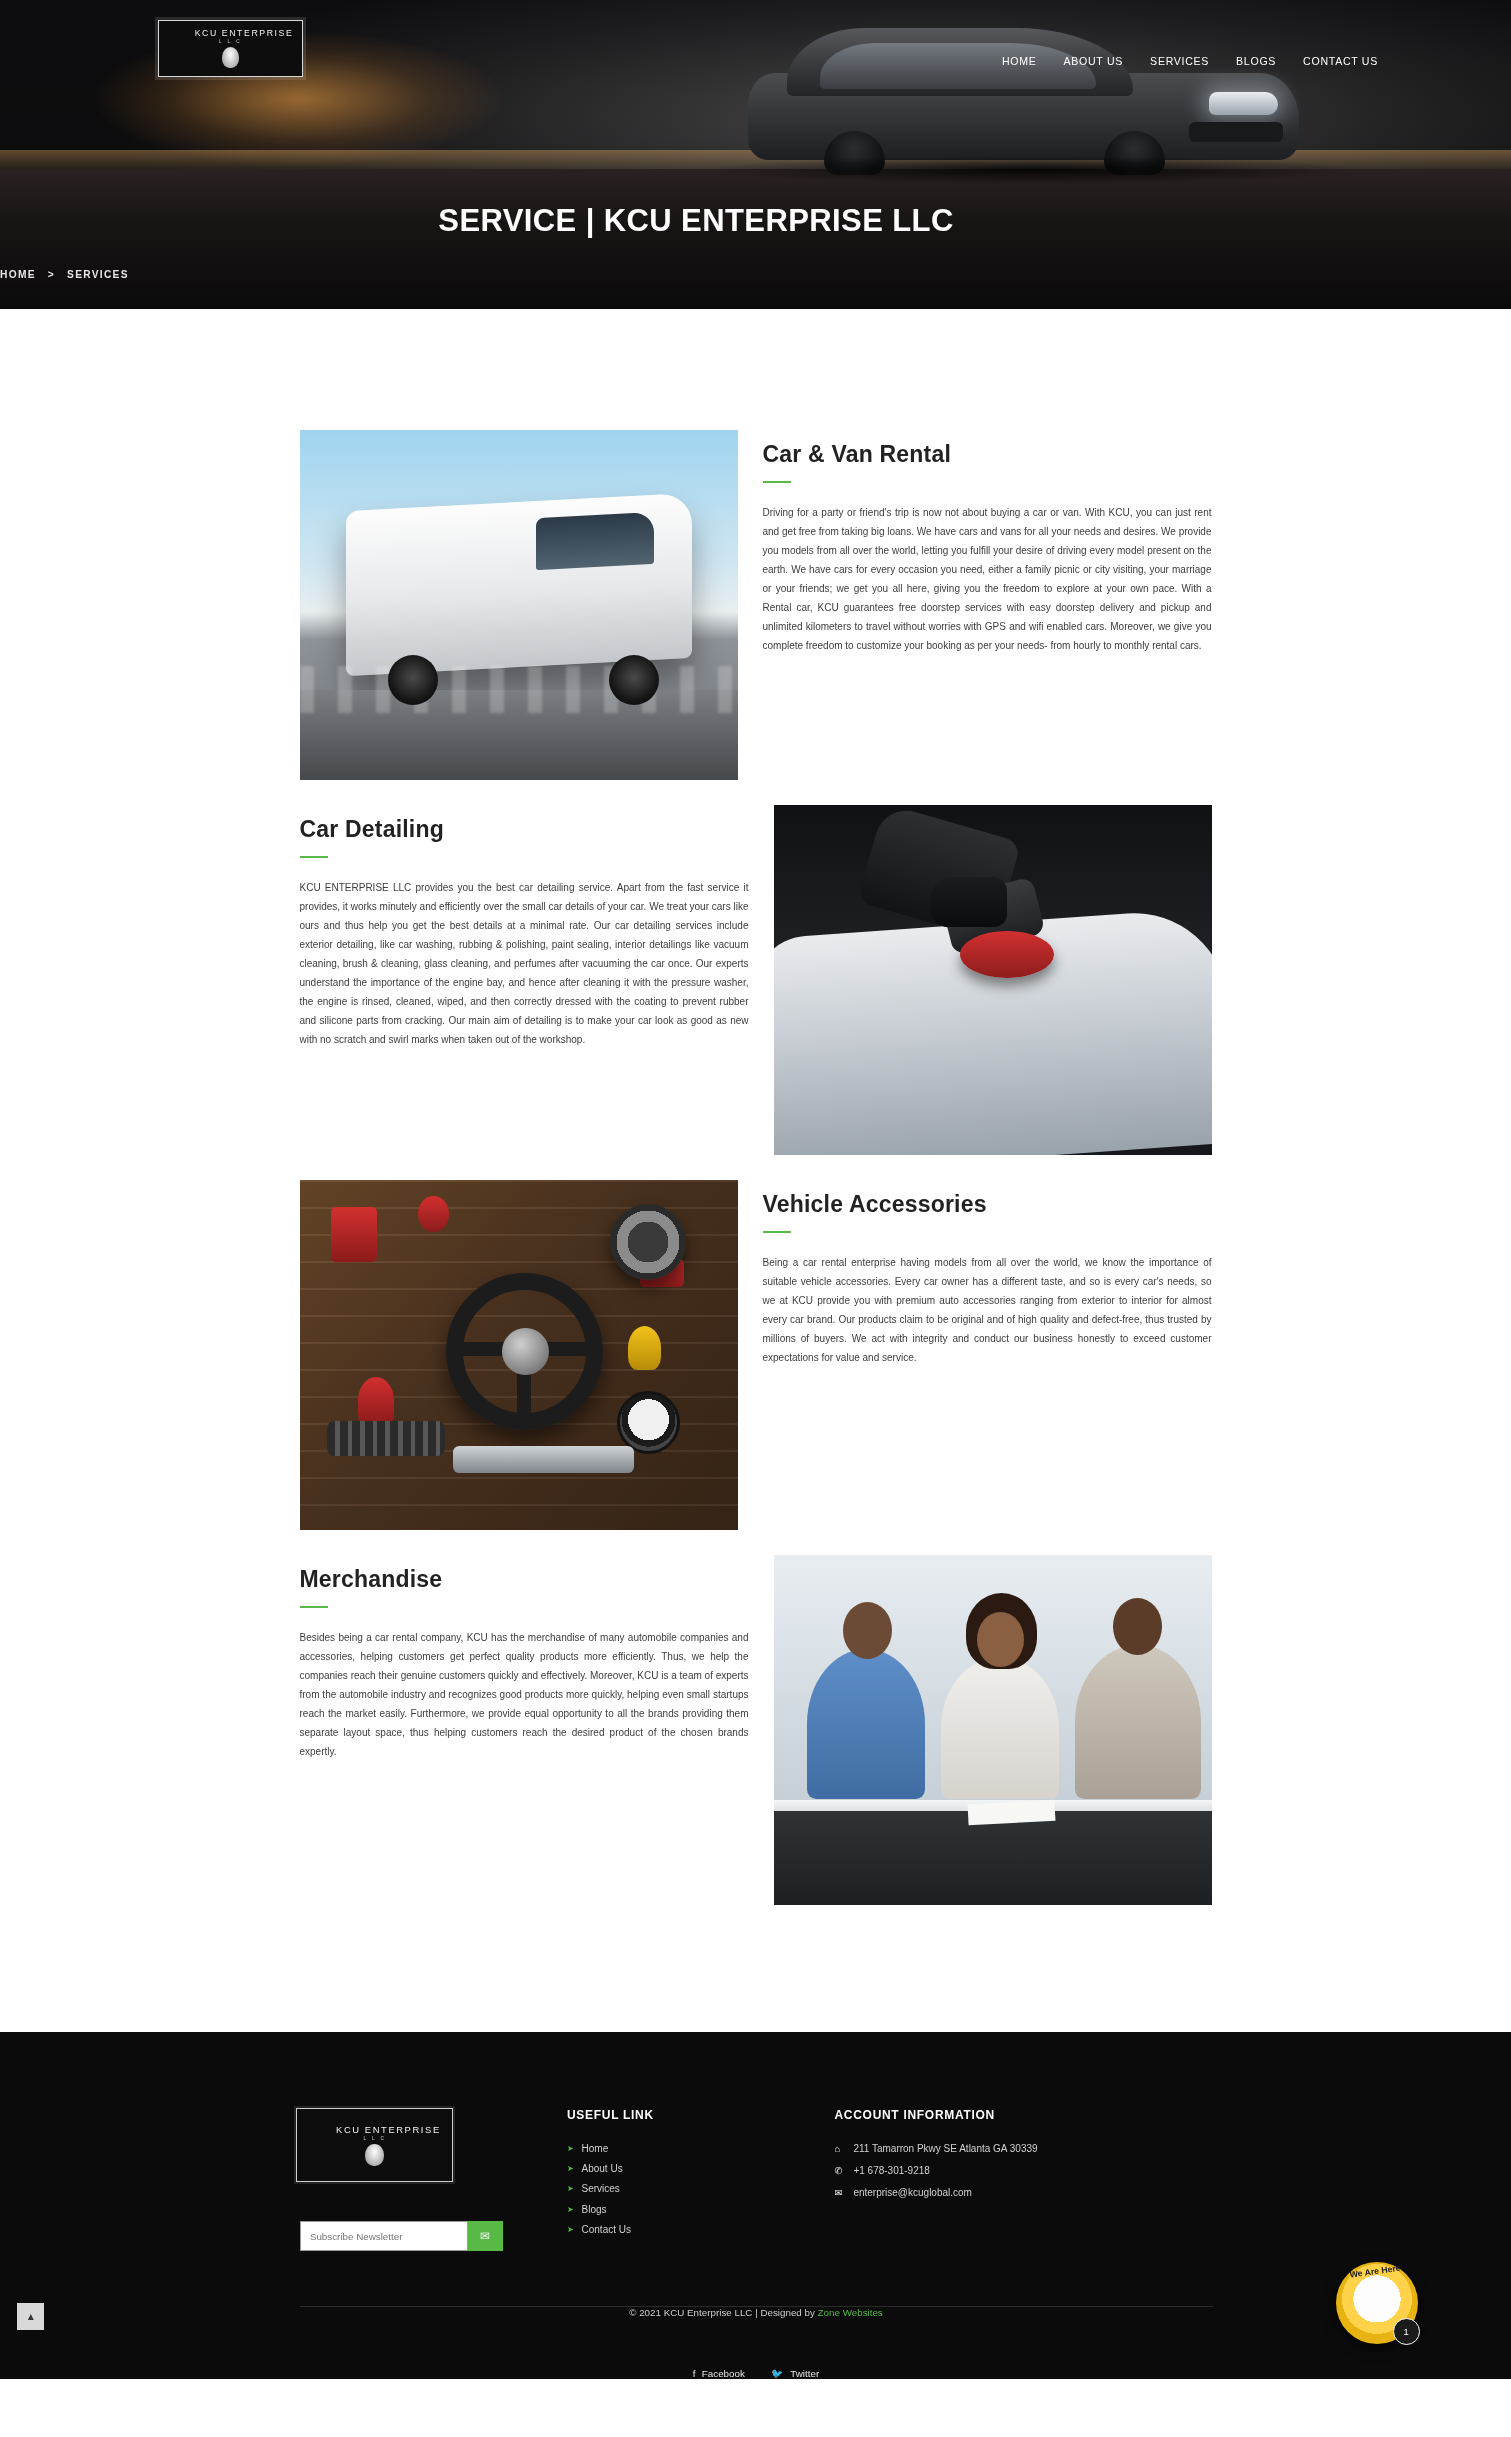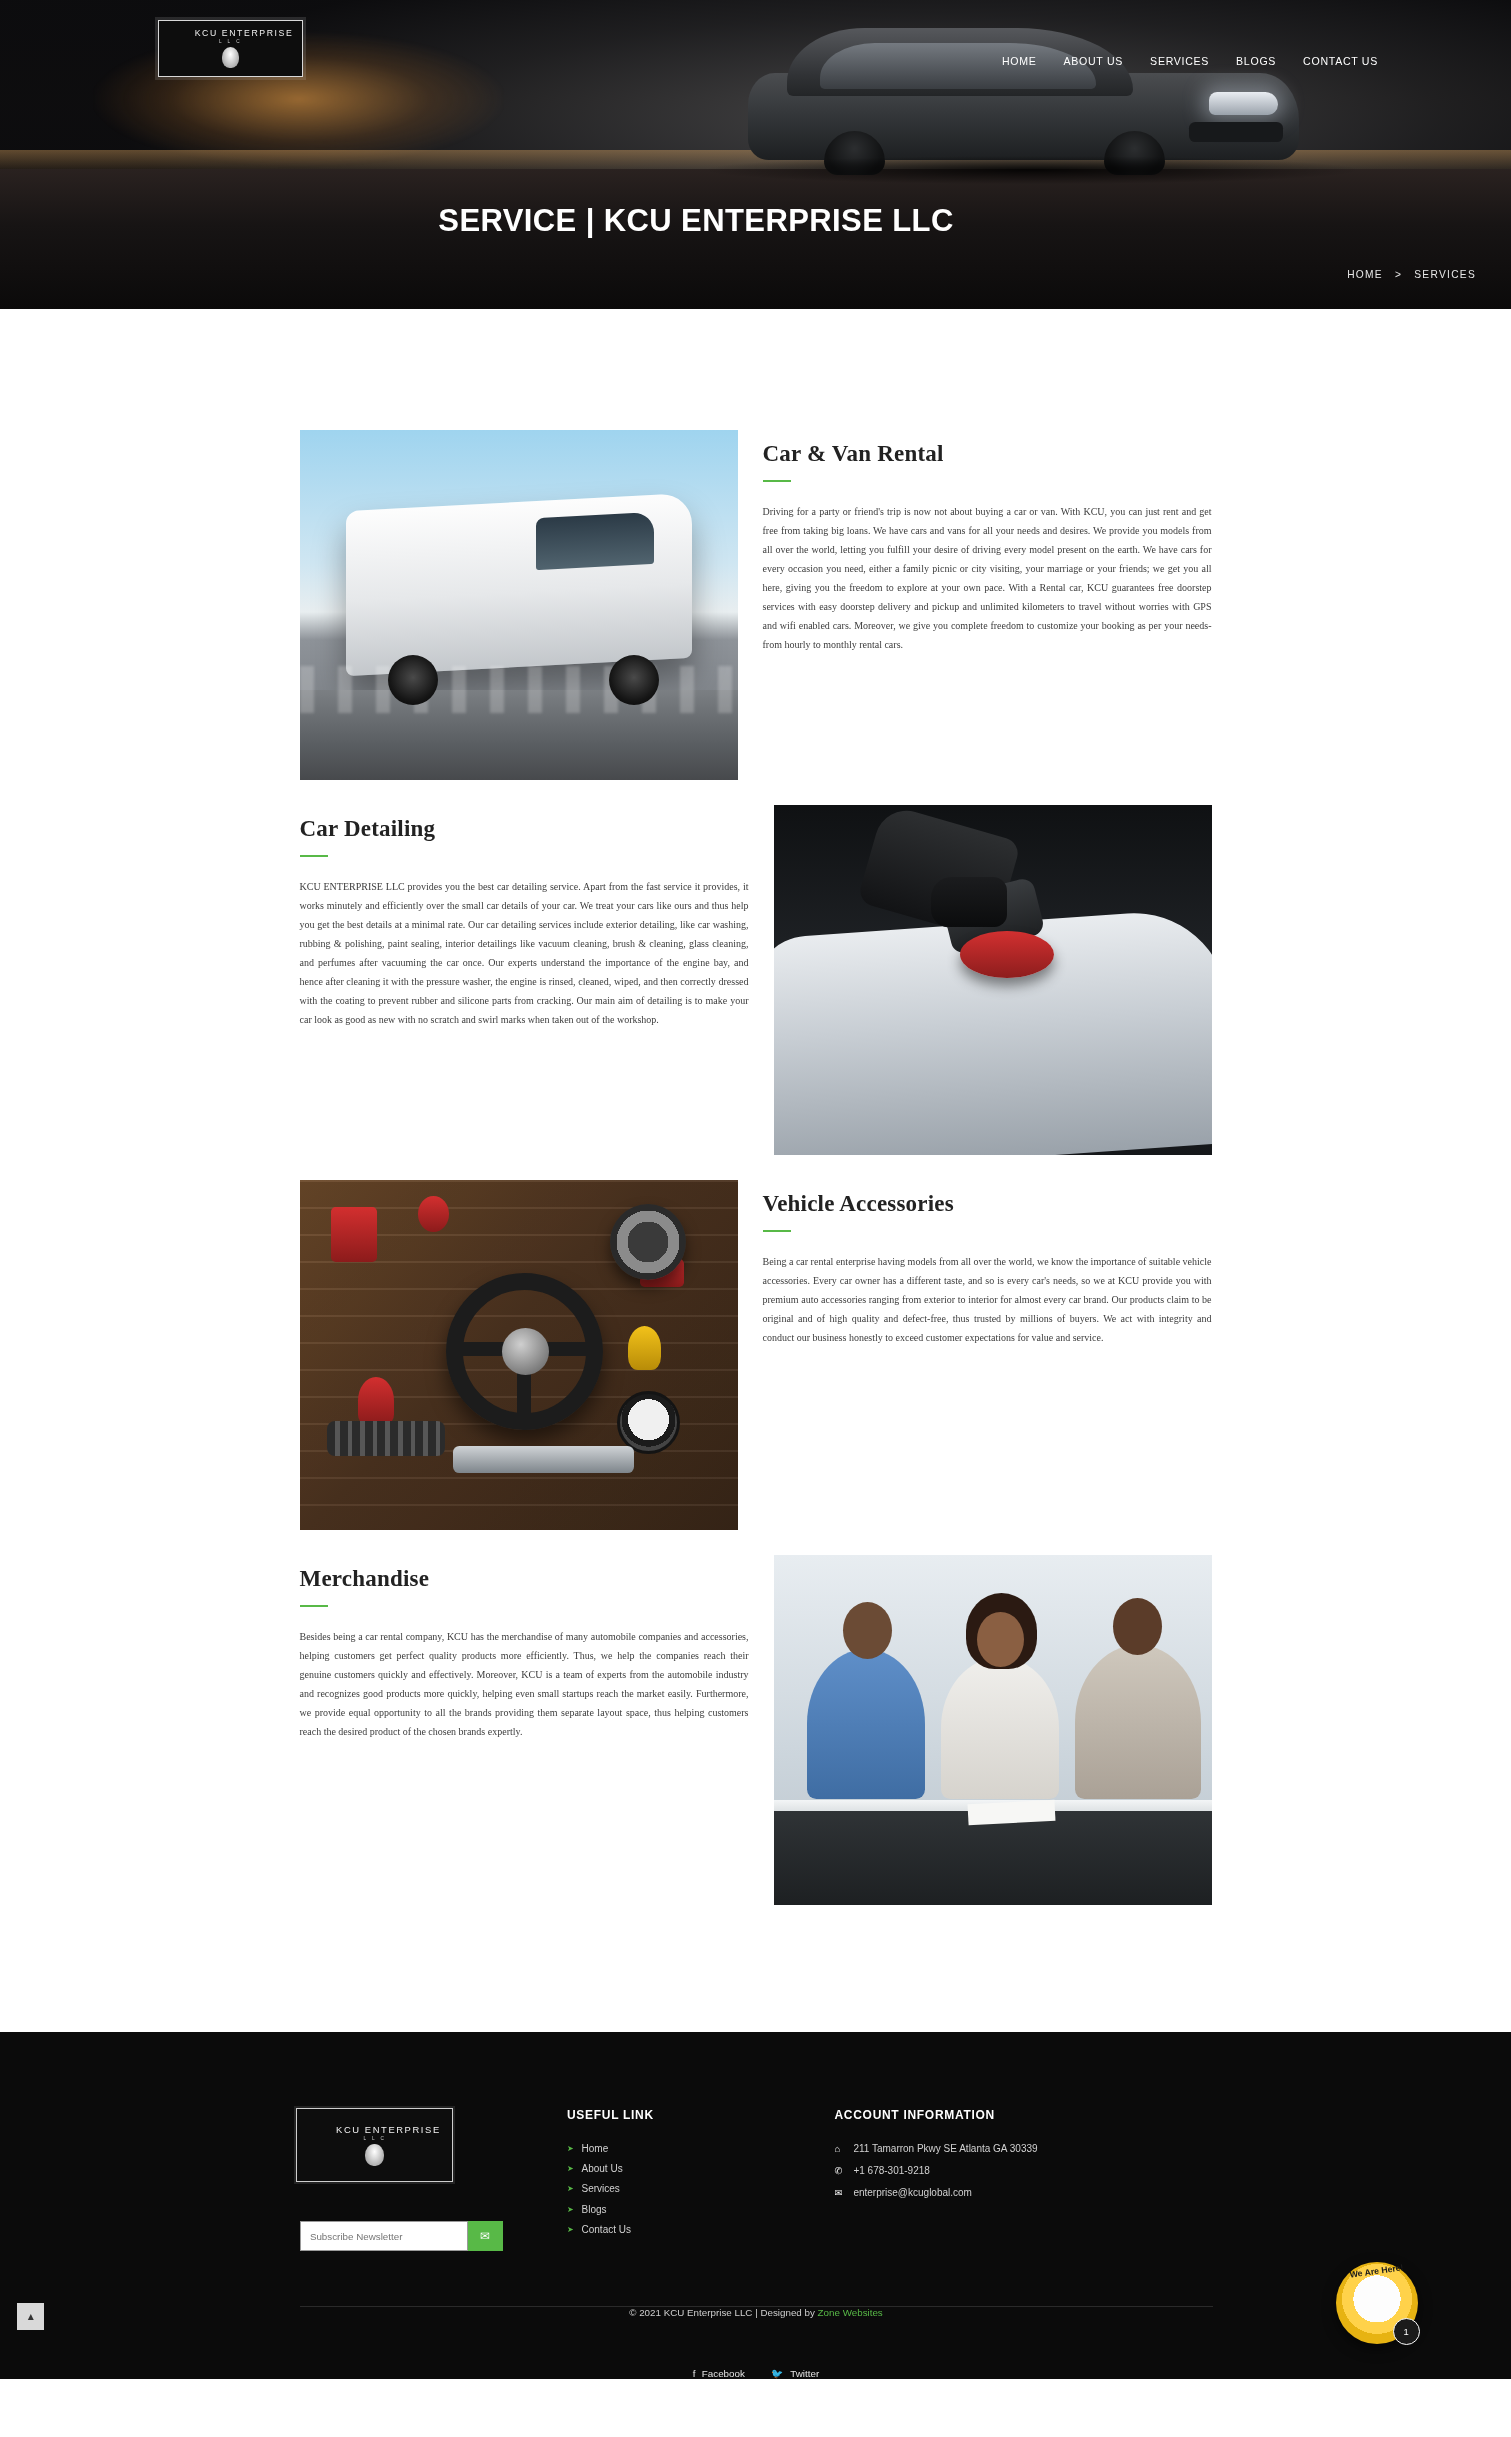--- a/index.html
+++ b/index.html
@@ -113,28 +113,28 @@
   }
   .nav a.active { color: #ffffff; }
 
   .hero-title {
     position: absolute; left: 0; top: 203px; width: 1392px;
     text-align: center;
     color: #ffffff; font-size: 31px; font-weight: 700; letter-spacing: 0.4px;
   }
   .hero-crumb {
     position: absolute; left: 0; top: 269px; width: 1476px;
-    text-align: right; color: #e8e8e8; font-size: 10.2px; letter-spacing: 1.3px;
+    text-align: left; color: #e8e8e8; font-size: 10.2px; letter-spacing: 1.3px; font-weight: bold;
   }
   .hero-crumb a { color: #e8e8e8; text-decoration: none; }
   .hero-crumb .sep { margin: 0 7.9px; }
 
   
   .main { width: 1512px; background: #fff; padding-top: 121px; padding-bottom: 102px; }
-  .wrap { width: 913px; margin: 0 auto; position: relative; font-family: Liberation Serif, serif; }
+  .wrap { width: 913px; margin: 0 auto; position: relative; }
 
   .row { display: flex; gap: 25px; align-items: flex-start; margin-bottom: 25px; }
   .col-img { width: 438px; height: 350px; overflow: hidden; position: relative; }
   .col-txt { width: 449px; padding-top: 11px; }
 
   .sec-title {
     font-size: 23px; font-weight: 700; color: #222; letter-spacing: 0.2px;
   }
   .rule { width: 28px; height: 2.4px; background: #58b947; margin: 12.6px 0 20.5px; }
   .body-text {

